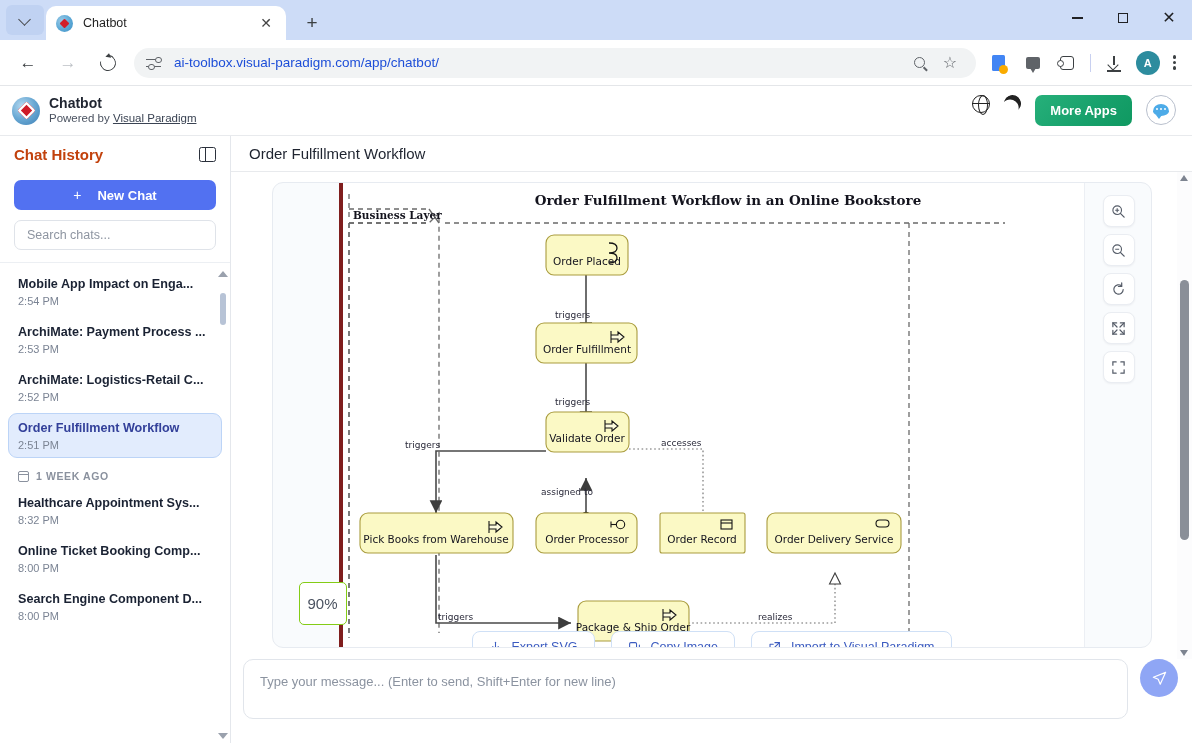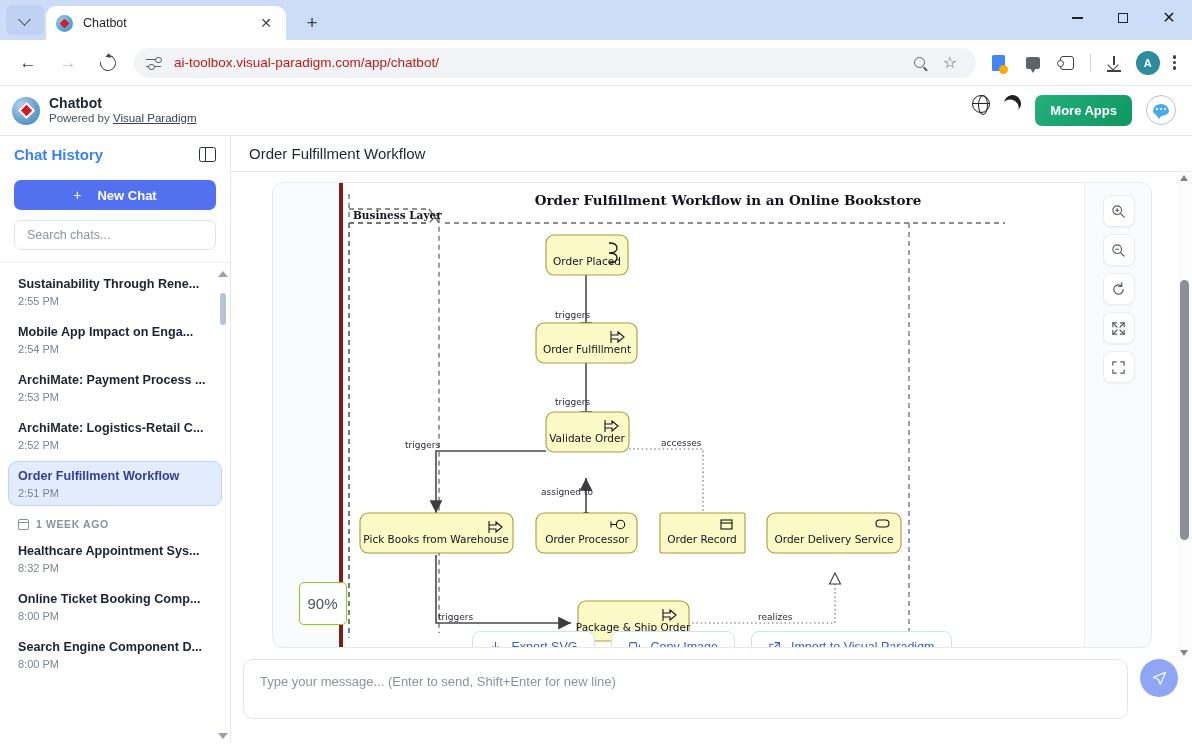--- a/index.html
+++ b/index.html
@@ -122,21 +122,21 @@
     position: absolute; left: 0; width: 15px; height: 1.4px; background: #5f6368; display: block;
   }
   .tune-icon i:nth-child(1){ top: 3px; }
   .tune-icon i:nth-child(2){ top: 10px; }
   .tune-icon i::after{
     content:""; position:absolute; top:-2px; width:4.6px;height:4.6px;
     border:1.4px solid #5f6368; border-radius:50%; background:#f1f3f4;
   }
   .tune-icon i:nth-child(1)::after{ left: 9px; }
   .tune-icon i:nth-child(2)::after{ left: 2px; }
-  .url { font-size: 13.5px; color: #b91c1c; flex: 1; white-space: nowrap; }
+  .url { font-size: 13.5px; color: #1d4ed8; flex: 1; white-space: nowrap; }
   .ob-icon { width: 28px; height: 28px; display:flex; align-items:center; justify-content:center; cursor:pointer; margin-left:2px; }
   .mag {
     width: 11px; height: 11px; border: 1.5px solid #5f6368; border-radius: 50%;
     position: relative;
   }
   .mag::after{ content:""; position:absolute; right:-4px; bottom:-3px; width:5px; height:1.6px; background:#5f6368; transform:rotate(45deg); }
   .star { font-size: 16px; color: #5f6368; line-height: 1; }
   .tb-icon { width: 30px; height: 30px; margin: 0 2px; display:flex; align-items:center; justify-content:center; cursor:pointer; border-radius:50%; }
   .doc-ico { width:13px; height:16px; background:#4285f4; border-radius:1.5px; position:relative; }
   .doc-ico::after{ content:""; position:absolute; right:-3px; bottom:-3px; width:9px;height:9px;border-radius:50%;background:#f9ab00; }
@@ -232,21 +232,21 @@
   .sidebar {
     width: 231px; flex: 0 0 231px;
     border-right: 1px solid #e4e7ec;
     display: flex; flex-direction: column;
     background: #ffffff;
   }
   .sb-head {
     height: 36px; display: flex; align-items: center;
     padding: 0 14px 0 14px;
   }
-  .sb-title { font-size: 15px; font-weight: 700; color: #3b82f6; }
+  .sb-title { font-size: 15px; font-weight: 700; color: #c2410c; }
   .panel-toggle {
     margin-left: auto; width: 17px; height: 15px;
     border: 1.7px solid #2b313c; border-radius: 2.5px;
     position: relative; cursor: pointer;
   }
   .panel-toggle::after {
     content:""; position:absolute; left: 4.6px; top:0; bottom:0;
     width: 1.7px; background: #2b313c;
   }
   .sb-top { padding: 8px 14px 12px; border-bottom: 1px solid #eceff3; }
@@ -506,24 +506,20 @@
       <span class="panel-toggle"></span>
     </div>
     <div class="sb-top">
       <button class="new-chat">
         <span class="plus">+</span>
         <span>New Chat</span>
       </button>
       <input class="search-box" placeholder="Search chats..." style="">
     </div>
     <div class="chat-list">
-      <div class="chat-item">
-        <div class="ci-title">Sustainability Through Rene...</div>
-        <div class="ci-time">2:55 PM</div>
-      </div>
       <div class="chat-item">
         <div class="ci-title">Mobile App Impact on Enga...</div>
         <div class="ci-time">2:54 PM</div>
       </div>
       <div class="chat-item">
         <div class="ci-title">ArchiMate: Payment Process ...</div>
         <div class="ci-time">2:53 PM</div>
       </div>
       <div class="chat-item">
         <div class="ci-title">ArchiMate: Logistics-Retail C...</div>

